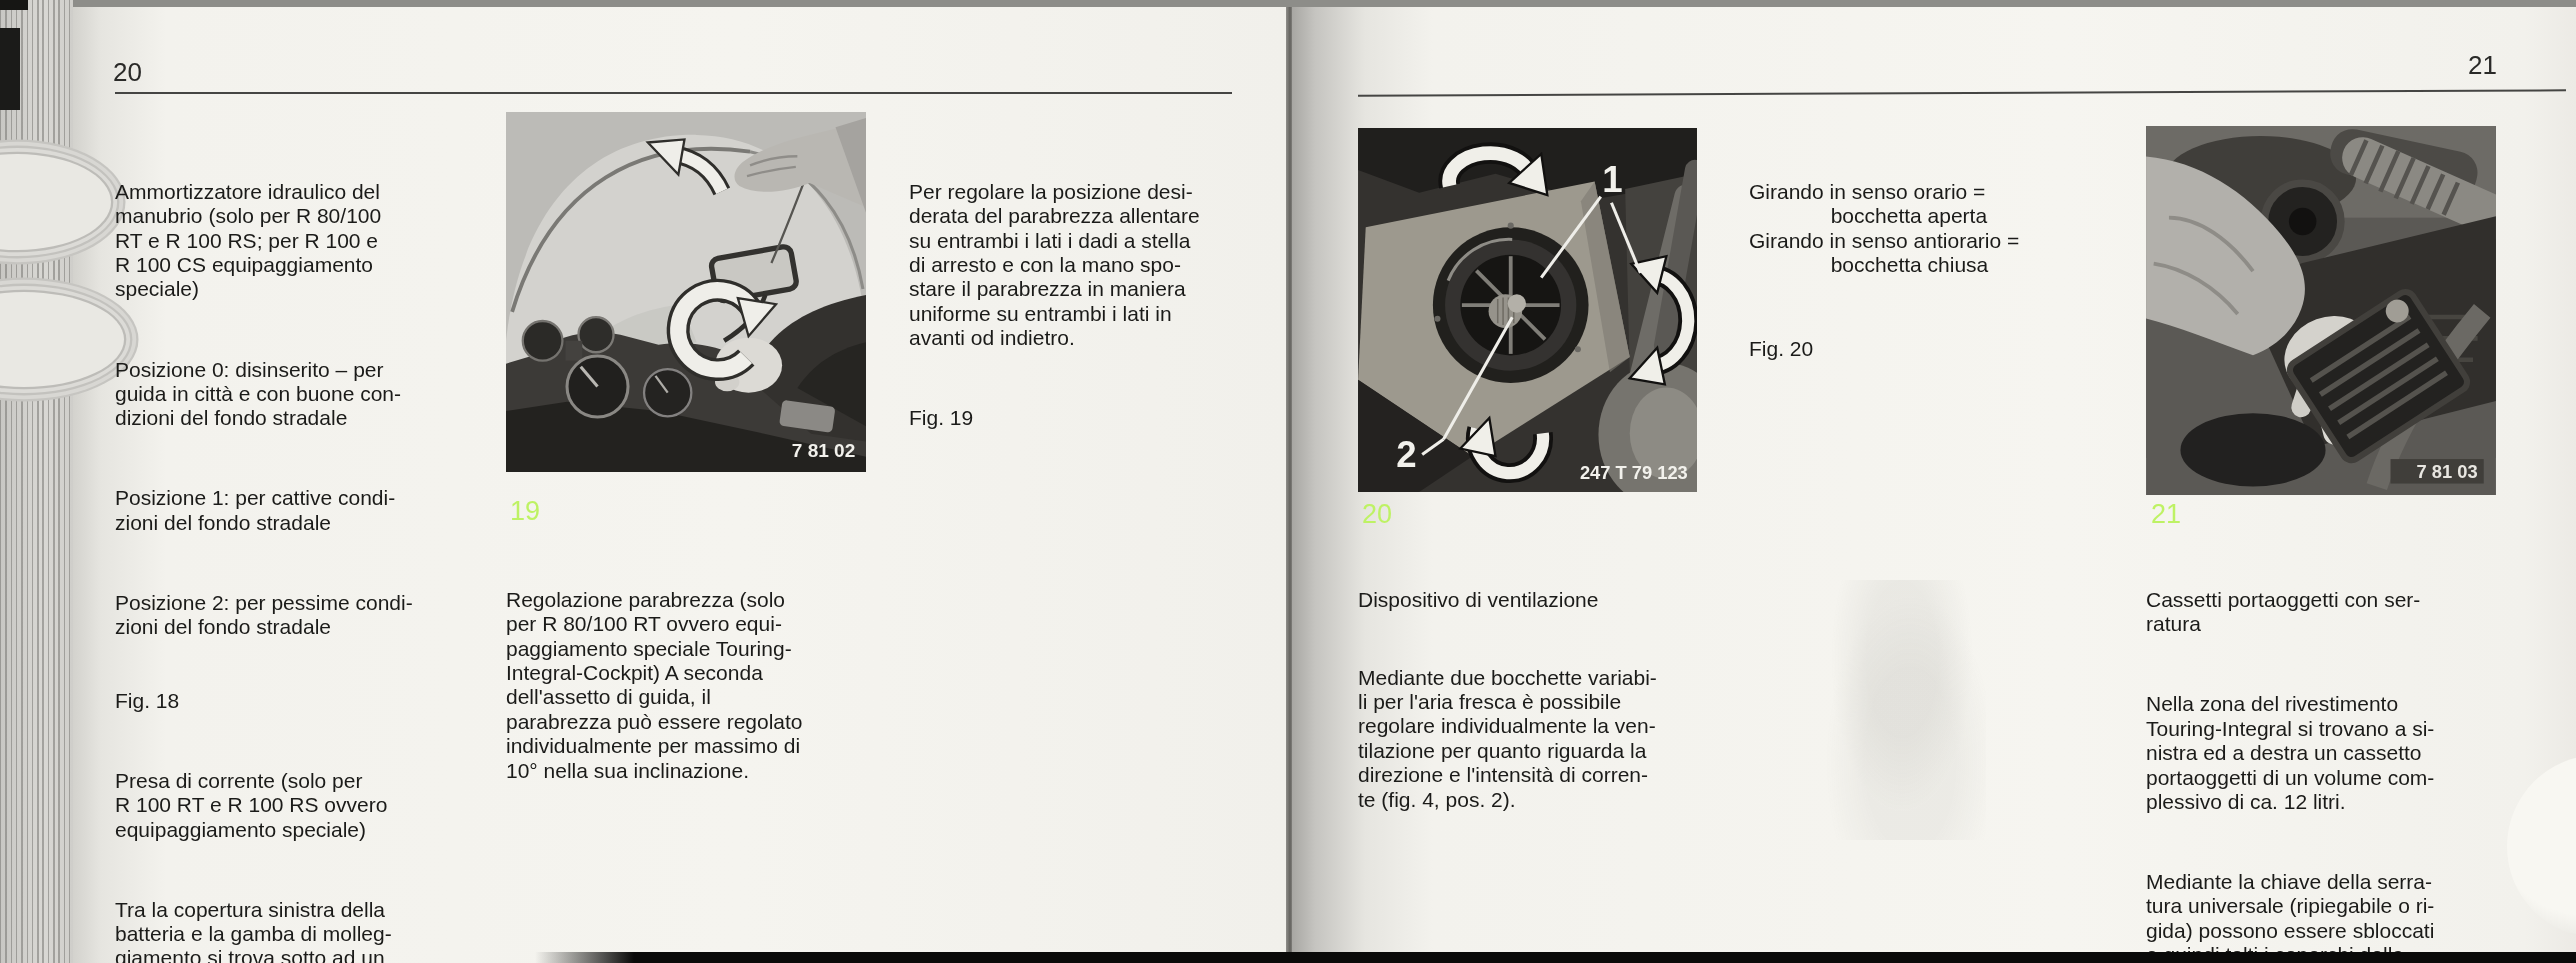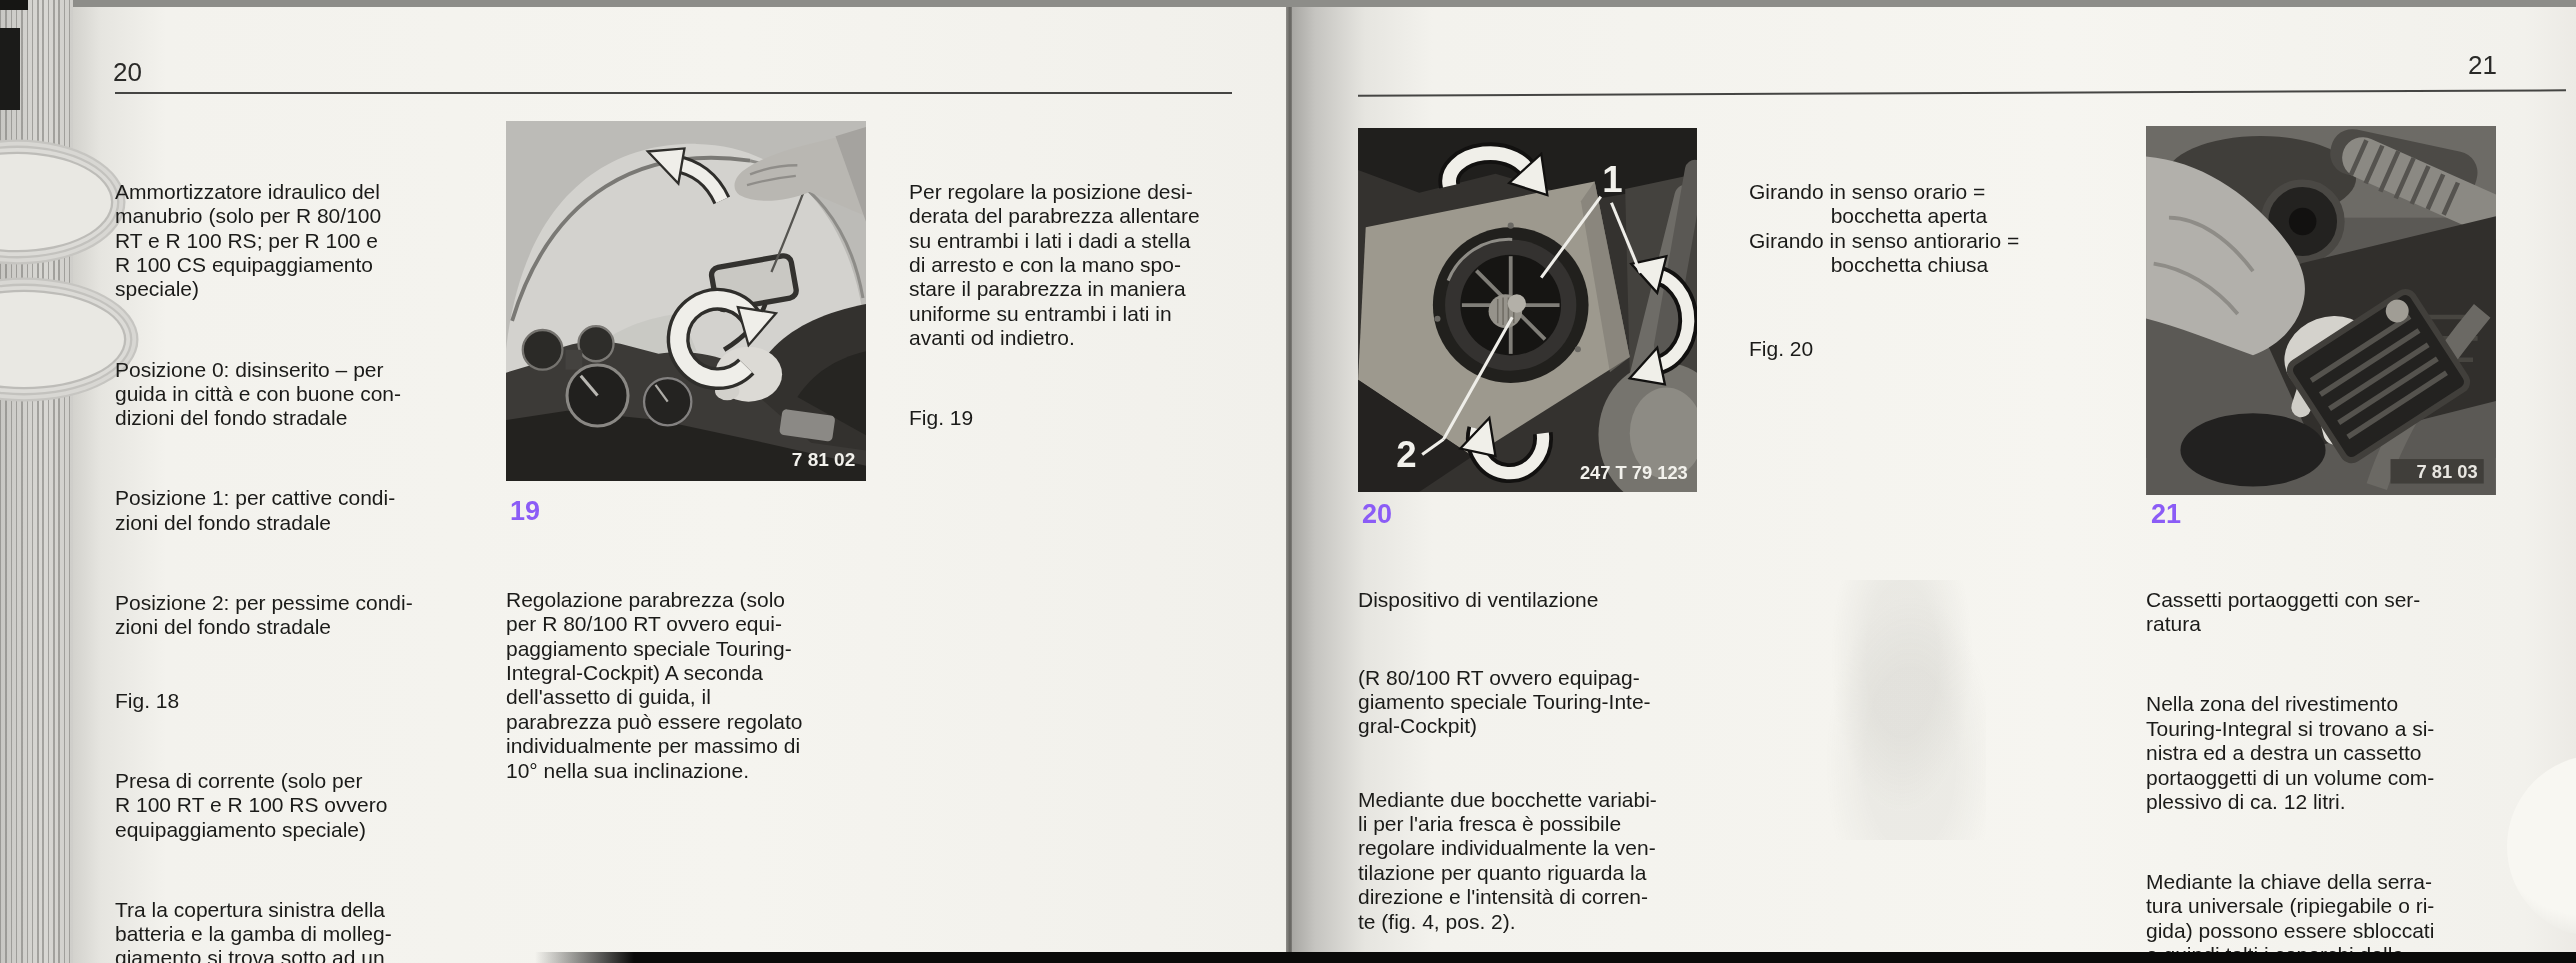--- a/index.html
+++ b/index.html
@@ -31,21 +31,21 @@
         background:radial-gradient(circle at 42% 38%, #f8f7f2 0 58%, #eeede8 70%, #cfcec9 79%, #f1f0eb 86%);}
   #smudge{position:absolute;left:1818px;top:580px;width:168px;height:260px;opacity:.5;
         background:radial-gradient(ellipse at 50% 30%,rgba(120,119,112,.18) 0 30%,rgba(0,0,0,0) 60%),
                    radial-gradient(ellipse at 55% 70%,rgba(120,119,112,.15) 0 35%,rgba(0,0,0,0) 65%);}
   
   .pagenum{position:absolute;font-size:26px;color:#2a2a28;}
   .rule{position:absolute;height:2.3px;background:#454543;}
   .txt{position:absolute;font-size:21px;line-height:24.4px;color:#1b1b19;white-space:pre;}
   .txt p{margin:0 0 6.9px 0;}
   .b{font-weight:normal;}
-  .figlabel{position:absolute;font-size:27px;font-weight:bold;color:#8b5cf6;}
+  .figlabel{position:absolute;font-size:27px;font-weight:normal;color:#bef264;}
   .photo{position:absolute;background:#777;}
   .photo svg{display:block;}
 </style>
 </head>
 <body>
 
 <div id="scan">
   <div id="topstrip"></div>
 
   <div id="left-paper"></div>
@@ -82,21 +82,21 @@
     <p>Tra la copertura sinistra della
 batteria e la gamba di molleg-
 giamento si trova sotto ad un
 cappuccio di plastica la presa di
 corrente (12 V), alla quale pos-
 sono essere allacciati un im-
 pianto interfonico in duplice,
 una lampada a mano, ecc.</p>
   </div>
 
-  <div class="photo" style="left:506px;top:121px;width:360px;height:288px;">
+  <div class="photo" style="left:506px;top:112px;width:360px;height:288px;">
     <svg width="360" height="360" viewBox="0 0 472 472">
       <rect width="472" height="472" fill="#bcbbb7"></rect>
       <g>
         <path d="M0,472 L0,300 C20,115 120,28 250,30 C380,32 462,140 472,290 L472,472 Z" fill="#d3d2ce"></path>
         <path d="M8,262 C60,92 180,32 320,52" stroke="#7a7975" stroke-width="5" fill="none"></path>
         <path d="M320,52 C400,70 452,140 468,232" stroke="#8d8c88" stroke-width="4" fill="none"></path>
         <path d="M40,402 C80,302 150,262 230,252 L250,302 C170,312 110,352 70,432 Z" fill="#c5c4c0" opacity="0.7"></path>
       </g>
       <g>
         <path d="M0,472 L0,330 L40,318 C70,290 110,285 150,292 L200,305 C240,300 270,305 300,318 L360,340 L472,392 L472,472 Z" fill="#3c3a37"></path>
@@ -223,23 +223,20 @@
       </g>
       <text x="320" y="84" font-size="48" font-weight="bold" fill="#f2f1ec">1</text>
       <text x="50" y="444" font-size="48" font-weight="bold" fill="#f2f1ec">2</text>
       <text x="432" y="460" text-anchor="end" font-size="24" font-weight="bold" fill="#f2f1ec">247 T 79 123</text>
     </svg>
   </div>
   <div class="figlabel" style="left:1362px;top:499px;">20</div>
 
   <div class="txt" style="left:1358px;top:539px;width:397px;">
     <p style="margin-bottom:4.6px"><span class="b">Dispositivo di ventilazione</span></p>
-    <p style="margin-bottom:0">(R 80/100 RT ovvero equipag-
-giamento speciale Touring-Inte-
-gral-Cockpit)</p>
     <p><span>Mediante due bocchette variabi-
 li per l'aria fresca è possibile
 regolare individualmente la ven-
 tilazione per quanto riguarda la
 direzione e l'intensità di corren-
 te (</span><span class="b">fig. 4,</span><span> pos. 2).</span></p>
   </div>
 
   <div class="txt" style="left:1749px;top:131px;width:405px;">
     <p style="margin-bottom:11px">Girando in senso orario =

